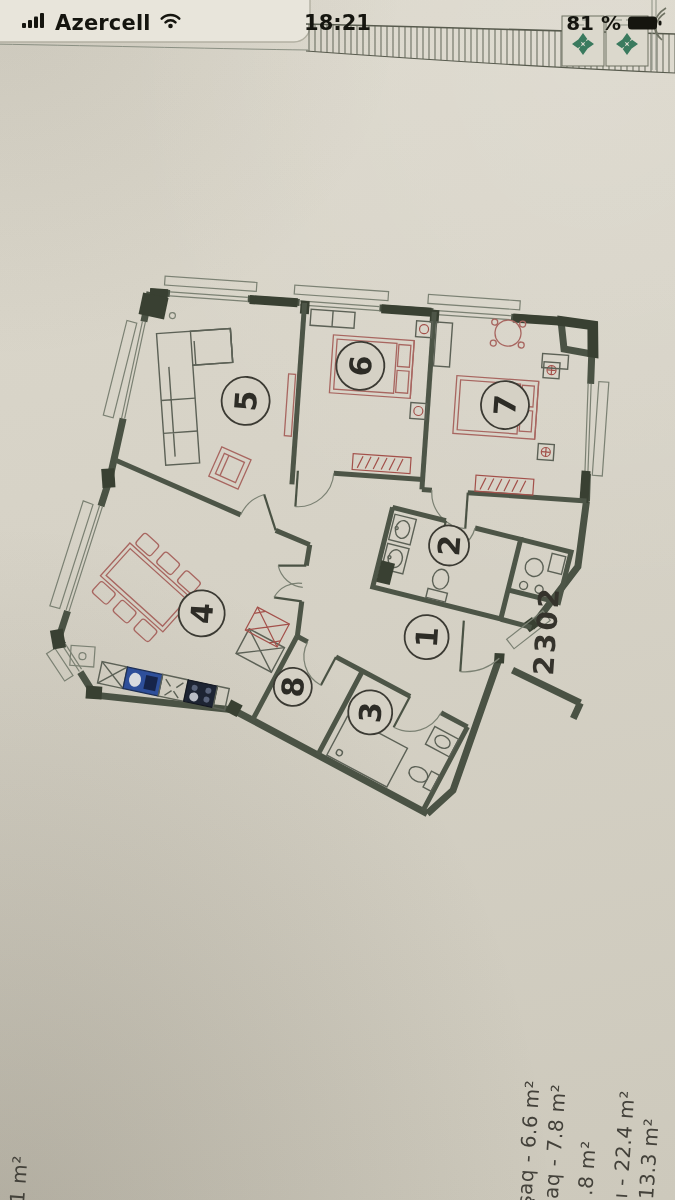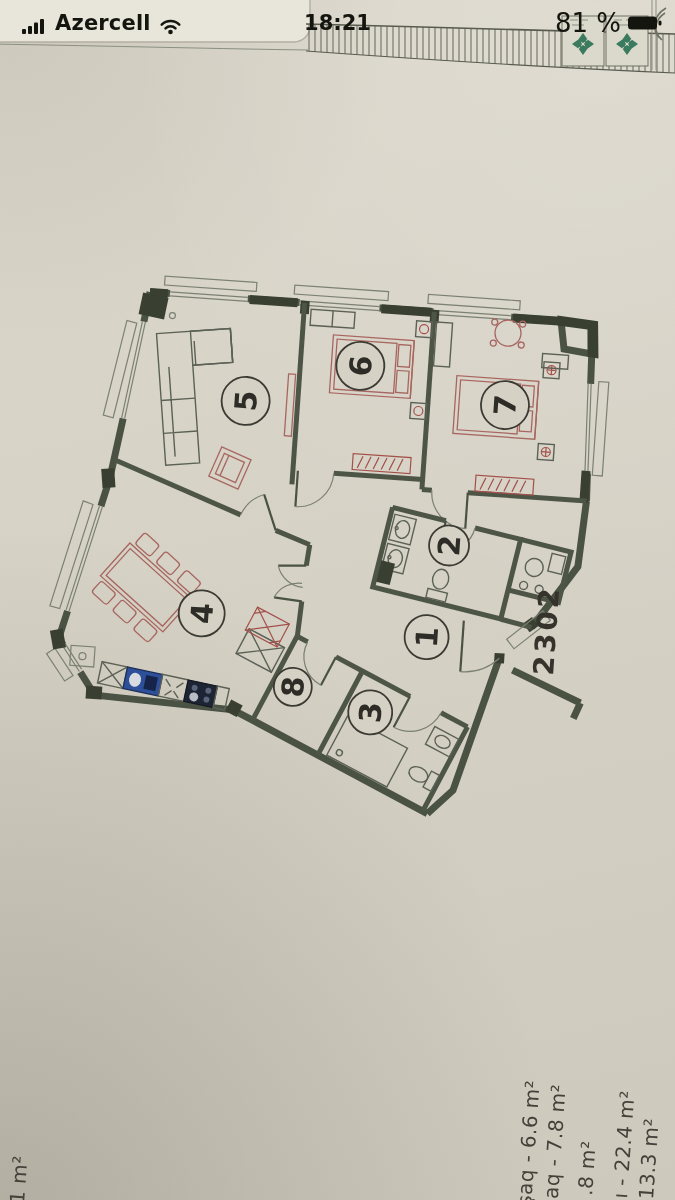--- a/index.html
+++ b/index.html
@@ -9,25 +9,25 @@
     background:
       radial-gradient(120% 80% at 88% 4%, rgba(255,255,255,0.12), rgba(255,255,255,0) 60%),
       radial-gradient(150% 110% at 0% 104%, rgba(58,52,38,0.20), rgba(58,52,38,0) 55%),
       radial-gradient(120% 60% at 0% 0%, rgba(70,66,52,0.10), rgba(70,66,52,0) 50%),
       linear-gradient(168deg,#dcd8cc 0%,#d6d2c6 45%,#cdc9bc 100%);
   }
   .statusbar{
     position:absolute;top:4px;left:0;right:0;height:38px;
     display:flex;align-items:center;color:#15150f;z-index:5;
   }
-  .sb-left{display:flex;align-items:flex-end;gap:7px;margin-left:22px;}
+  .sb-left{display:flex;align-items:flex-start;gap:7px;margin-left:22px;}
   .sb-carrier{font-size:21px;font-weight:600;letter-spacing:0.2px;}
   .sb-center{position:absolute;left:0;right:0;text-align:center;font-size:21px;font-weight:700;}
   .sb-right{display:flex;align-items:center;gap:6px;margin-left:auto;margin-right:12px;}
-  .sb-batt-text{font-size:26px;font-weight:400;}
+  .sb-batt-text{font-size:20px;font-weight:700;}
   svg text{user-select:none;}
   .wall{stroke:#4a5244;stroke-width:7;fill:none;stroke-linecap:butt;}
   .wall5{stroke:#4d5547;stroke-width:5;fill:none;stroke-linecap:butt;}
   .thin{stroke:#7b8173;stroke-width:1.2;fill:none;}
   .thin2{stroke:#8b9083;stroke-width:1px;fill:none;}
   .chunk{fill:#394032;stroke:none;}
   .red{stroke:#a86660;fill:none;stroke-width:1.3;}
   .redf{stroke:#a3504a;fill:none;stroke-width:1.2;}
   .dark{stroke:#5c6156;fill:none;stroke-width:1.4;}
   .leaf{stroke:#4a5244;stroke-width:2.2;fill:none;}

